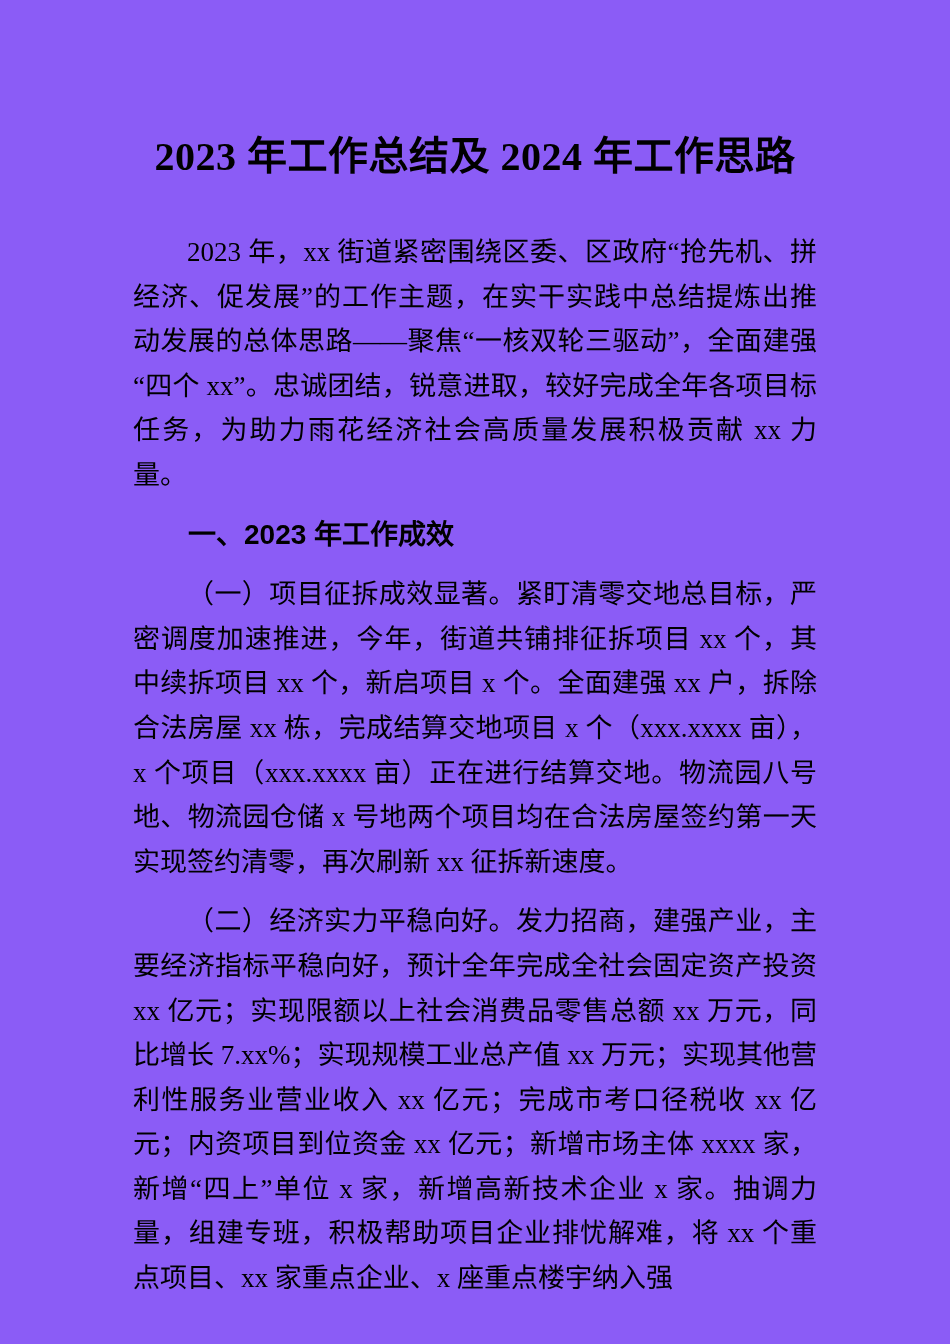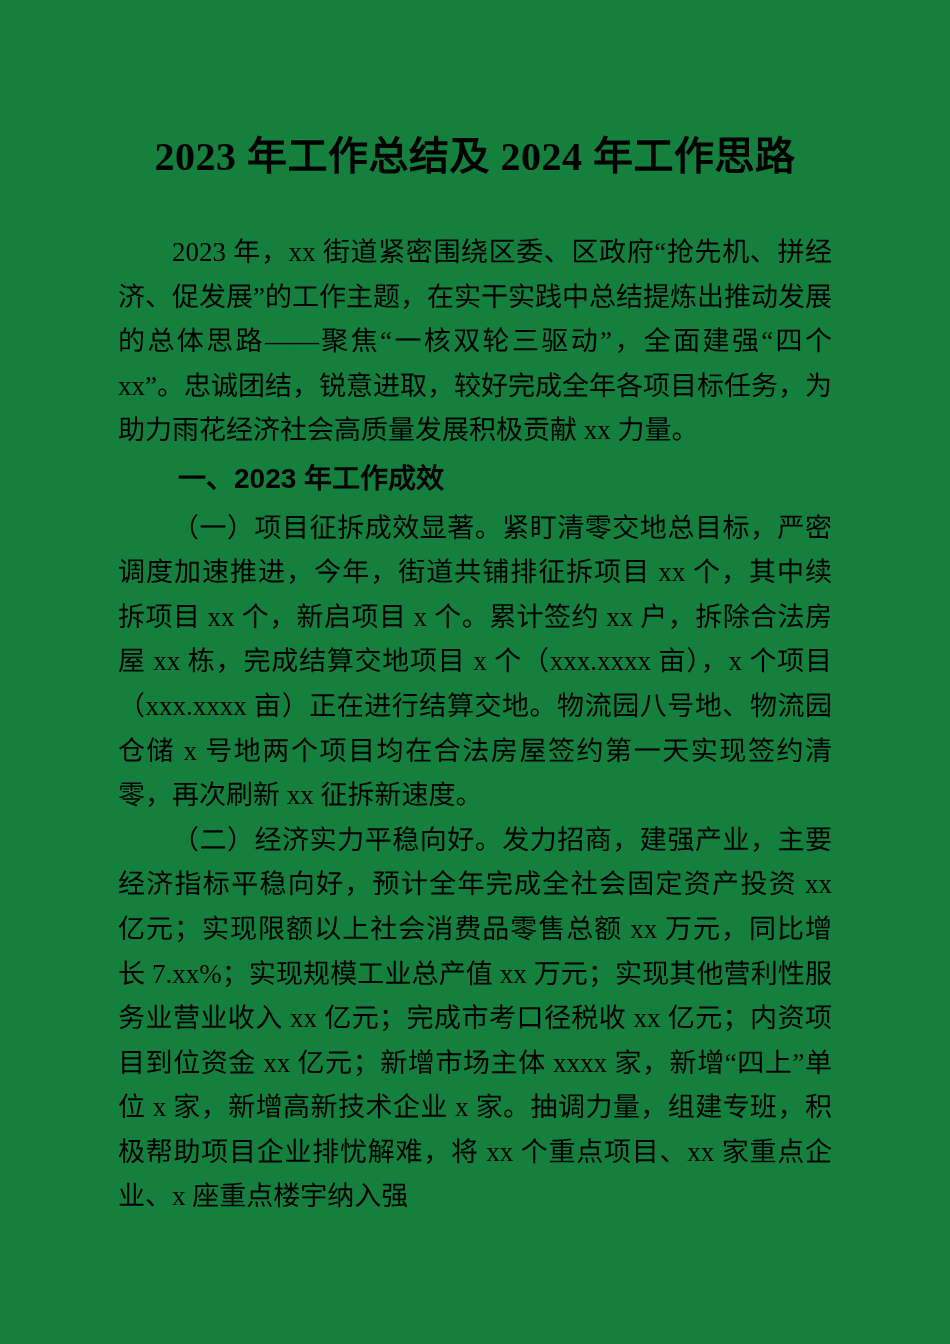--- a/index.html
+++ b/index.html
@@ -4,21 +4,21 @@
 <style>
   html, body {
     margin: 0;
     padding: 0;
     background: #ffffff;
   }
   .page {
     position: relative;
     width: 950px;
     height: 1344px;
-    background: #15803d;
+    background: #8b5cf6;
     overflow: hidden;
     box-sizing: border-box;
     padding: 132px 118px 0 118px;
     color: #000000;
   }
   .doc-title {
     font-family: "Liberation Serif", serif;
     font-weight: 700;
     font-size: 40px;
     line-height: 50px;
@@ -30,42 +30,42 @@
   .doc-body {
     width: 714px;
   }
   .para {
     font-family: "Liberation Serif", serif;
     font-size: 27px;
     line-height: 44.6px;
     text-align: justify;
     text-justify: inter-character;
     text-indent: 2em;
-    margin: 0;
+    margin: 15px;
     word-break: normal;
     overflow-wrap: break-word;
   }
   .section-heading {
     font-family: "Liberation Sans", sans-serif;
     font-weight: 700;
     font-size: 28px;
     line-height: 44.6px;
     text-indent: 2em;
-    margin: 4px;
+    margin: 14px;
     text-align: left;
   }
 </style>
 </head>
 <body>
 
 <div class="page">
   <h1 class="doc-title">2023 年工作总结及 2024 年工作思路</h1>
 
   <div class="doc-body">
     <p class="para">2023 年，xx 街道紧密围绕区委、区政府“抢先机、拼经济、促发展”的工作主题，在实干实践中总结提炼出推动发展的总体思路——聚焦“一核双轮三驱动”，全面建强“四个 xx”。忠诚团结，锐意进取，较好完成全年各项目标任务，为助力雨花经济社会高质量发展积极贡献 xx 力量。</p>
 
     <h2 class="section-heading">一、2023 年工作成效</h2>
 
-    <p class="para">（一）项目征拆成效显著。紧盯清零交地总目标，严密调度加速推进，今年，街道共铺排征拆项目 xx 个，其中续拆项目 xx 个，新启项目 x 个。累计签约 xx 户，拆除合法房屋 xx 栋，完成结算交地项目 x 个（xxx.xxxx 亩），x 个项目（xxx.xxxx 亩）正在进行结算交地。物流园八号地、物流园仓储 x 号地两个项目均在合法房屋签约第一天实现签约清零，再次刷新 xx 征拆新速度。</p>
+    <p class="para">（一）项目征拆成效显著。紧盯清零交地总目标，严密调度加速推进，今年，街道共铺排征拆项目 xx 个，其中续拆项目 xx 个，新启项目 x 个。全面建强 xx 户，拆除合法房屋 xx 栋，完成结算交地项目 x 个（xxx.xxxx 亩），x 个项目（xxx.xxxx 亩）正在进行结算交地。物流园八号地、物流园仓储 x 号地两个项目均在合法房屋签约第一天实现签约清零，再次刷新 xx 征拆新速度。</p>
 
     <p class="para">（二）经济实力平稳向好。发力招商，建强产业，主要经济指标平稳向好，预计全年完成全社会固定资产投资 xx 亿元；实现限额以上社会消费品零售总额 xx 万元，同比增长 7.xx%；实现规模工业总产值 xx 万元；实现其他营利性服务业营业收入 xx 亿元；完成市考口径税收 xx 亿元；内资项目到位资金 xx 亿元；新增市场主体 xxxx 家，新增“四上”单位 x 家，新增高新技术企业 x 家。抽调力量，组建专班，积极帮助项目企业排忧解难，将 xx 个重点项目、xx 家重点企业、x 座重点楼宇纳入强</p>
   </div>
 </div>
 
 </body></html>

